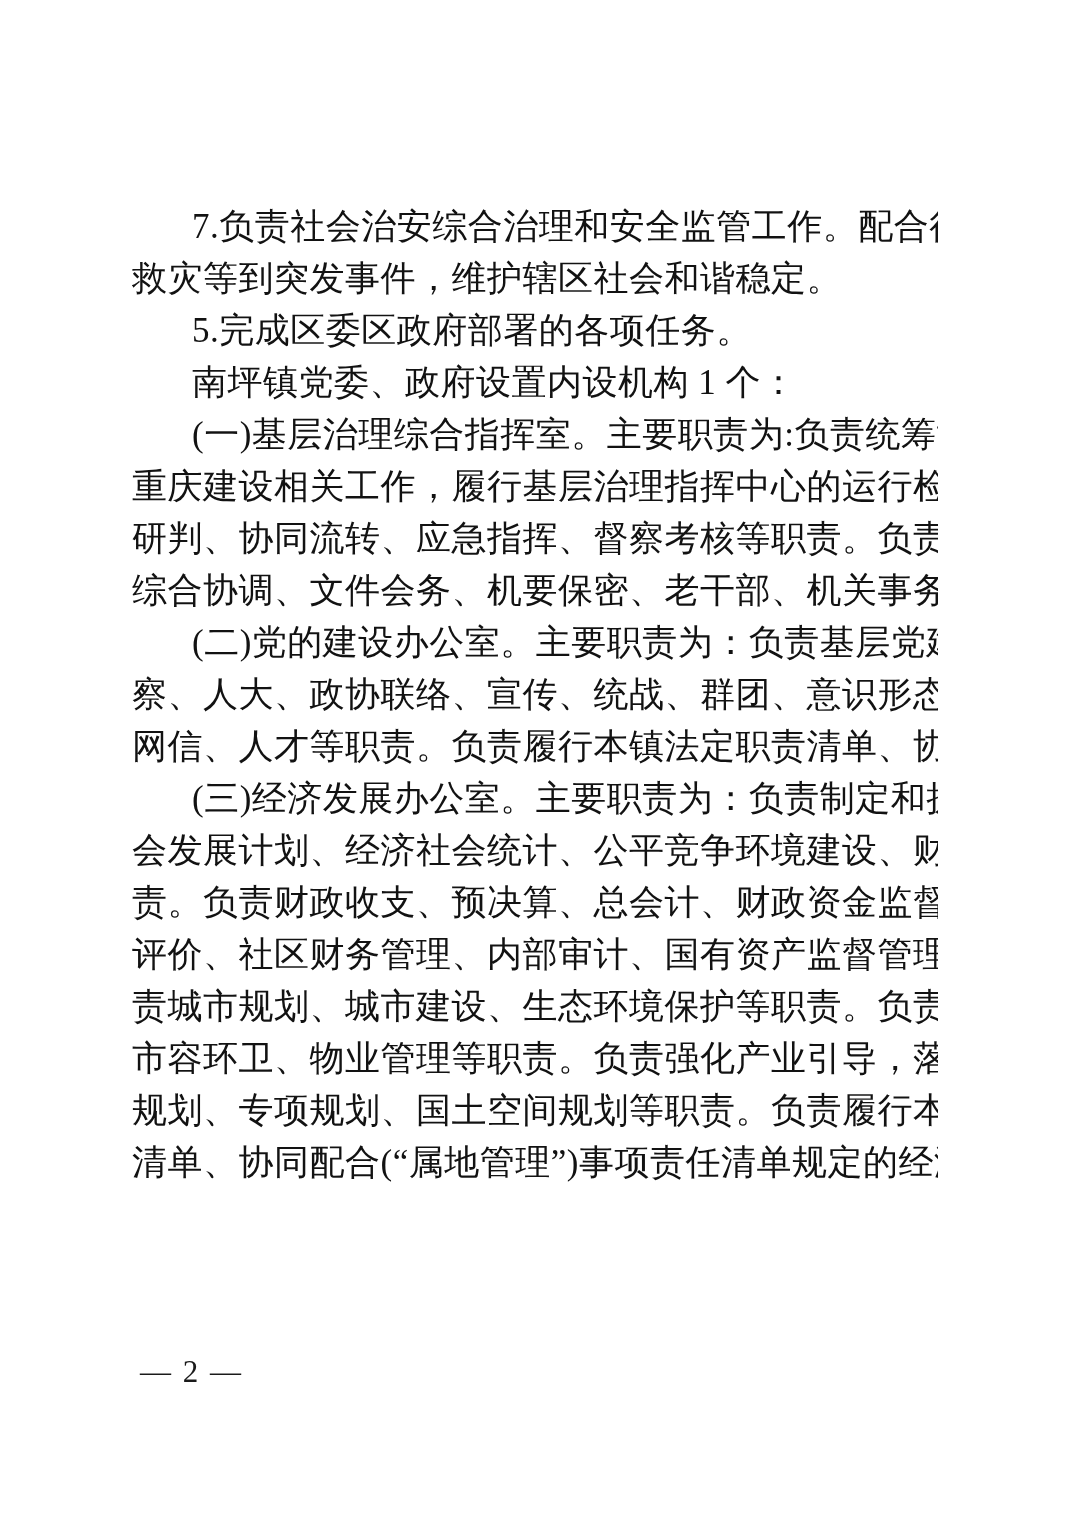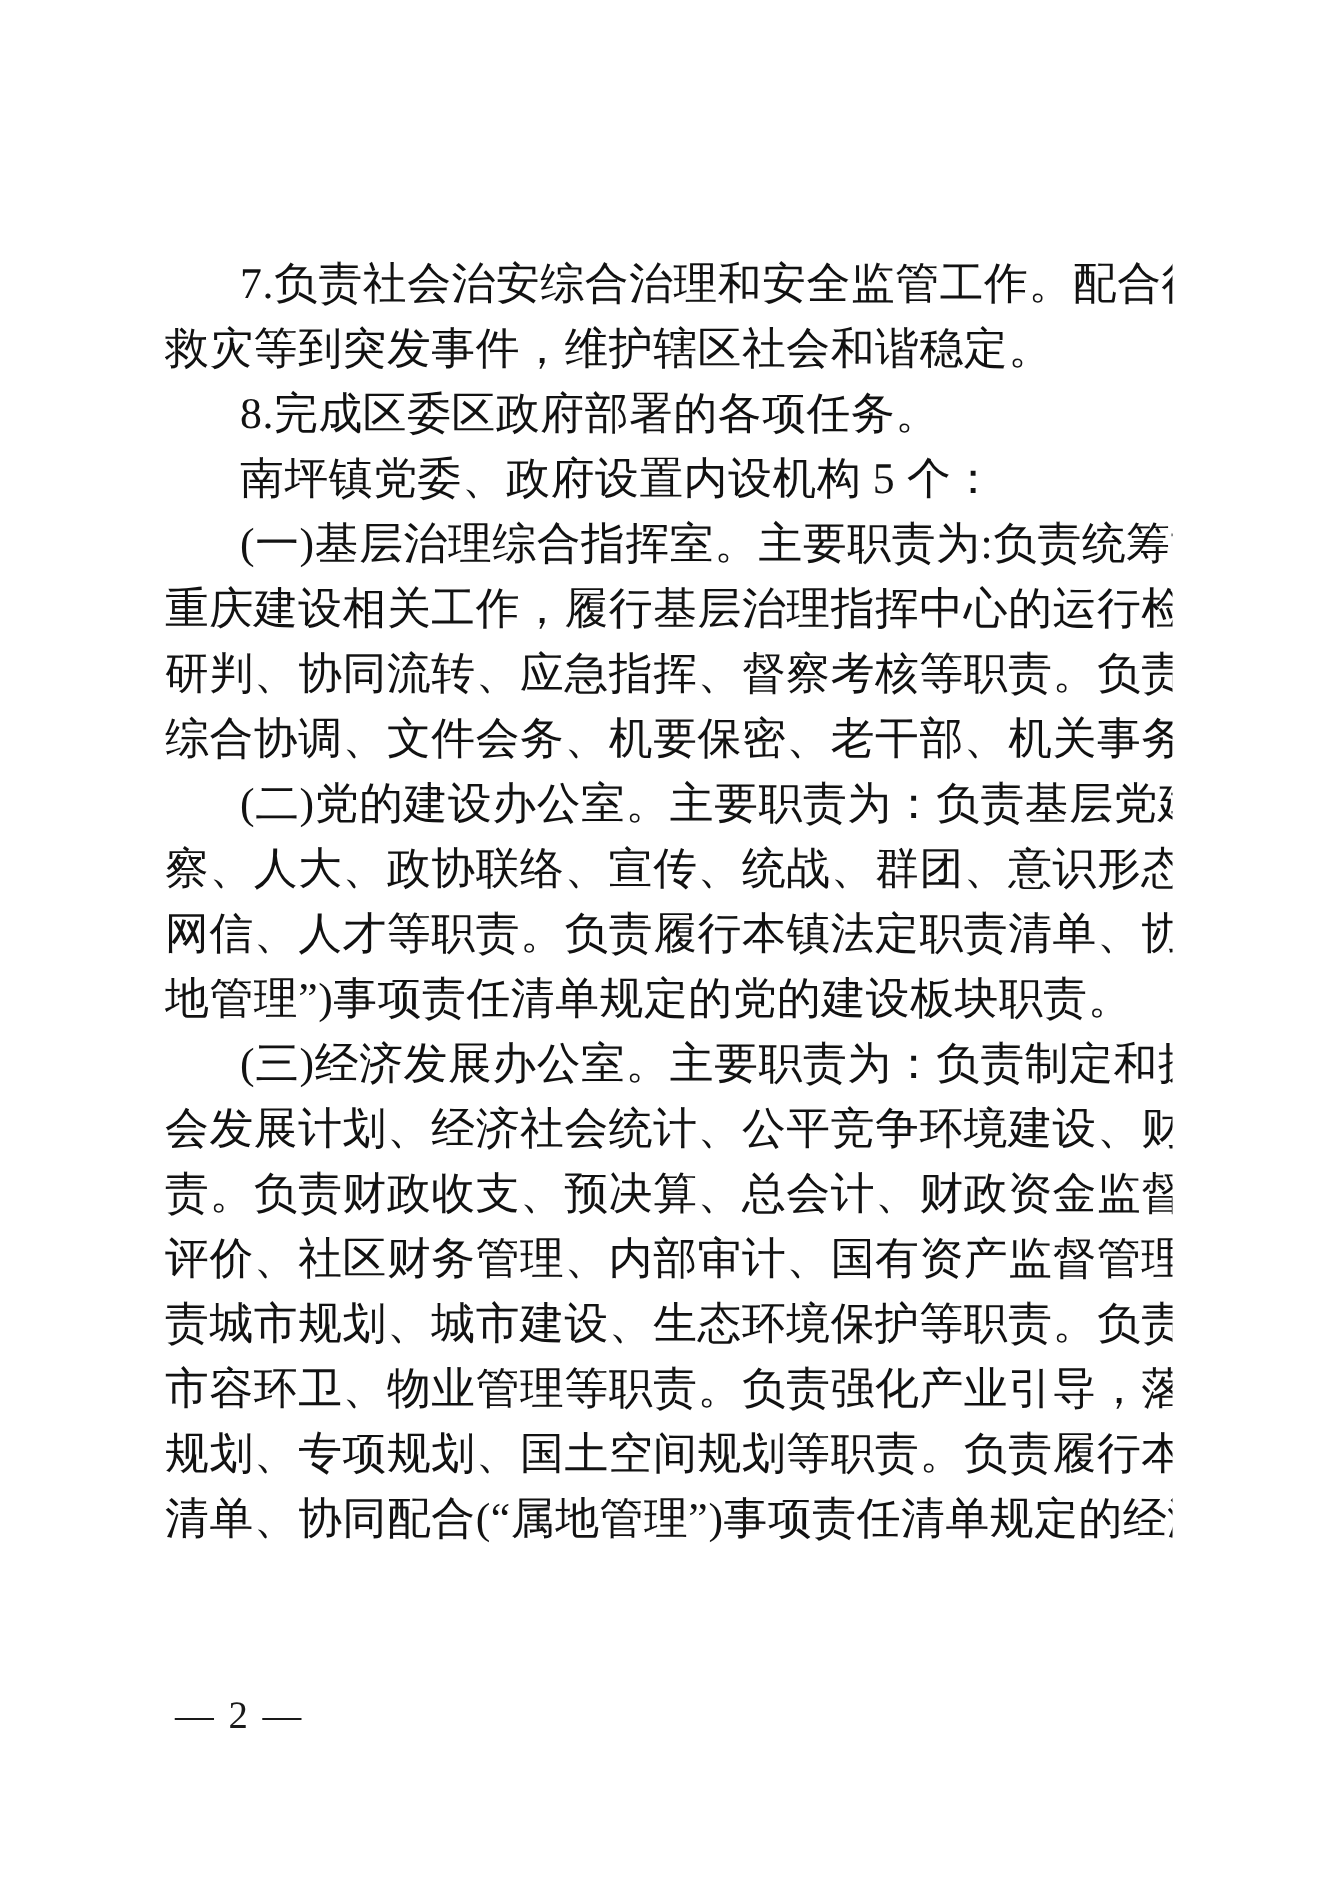--- a/index.html
+++ b/index.html
@@ -44,30 +44,29 @@
     color: #1a1a1a;
   }
 </style>
 </head>
 <body>
 
 <div class="page">
   <div class="textblock">
     <div class="line indent">7.负责社会治安综合治理和安全监管工作。配合征兵、抢险</div>
     <div class="line end">救灾等到突发事件，维护辖区社会和谐稳定。</div>
-    <div class="line indent end">8.完成区委区政府部署的各项任务。</div>
-    <div class="line indent end">南坪镇党委、政府设置内设机构 5 个：</div>
+    <div class="line indent end">5.完成区委区政府部署的各项任务。</div>
+    <div class="line indent end">南坪镇党委、政府设置内设机构 1 个：</div>
     <div class="line indent">(一)基层治理综合指挥室。主要职责为:负责统筹协调数　字</div>
     <div class="line">重庆建设相关工作，履行基层治理指挥中心的运行检测、分析</div>
     <div class="line">研判、协同流转、应急指挥、督察考核等职责。负责编制、人事、</div>
     <div class="line">综合协调、文件会务、机要保密、老干部、机关事务管理、档案、</div>
     <div class="line indent">(二)党的建设办公室。主要职责为：负责基层党建、纪检　监</div>
     <div class="line">察、人大、政协联络、宣传、统战、群团、意识形态、民宗侨　台、</div>
     <div class="line">网信、人才等职责。负责履行本镇法定职责清单、协同配合（“属</div>
-    <div class="line end">地管理”)事项责任清单规定的党的建设板块职责。</div>
     <div class="line indent">(三)经济发展办公室。主要职责为：负责制定和执行经济　社</div>
     <div class="line">会发展计划、经济社会统计、公平竞争环境建设、财政管理等　职</div>
     <div class="line">责。负责财政收支、预决算、总会计、财政资金监督检查、绩　效</div>
     <div class="line">评价、社区财务管理、内部审计、国有资产监督管理等职责。　负</div>
     <div class="line">责城市规划、城市建设、生态环境保护等职责。负责市政公用、</div>
     <div class="line">市容环卫、物业管理等职责。负责强化产业引导，落实区域发展</div>
     <div class="line">规划、专项规划、国土空间规划等职责。负责履行本镇法定职责</div>
     <div class="line">清单、协同配合(“属地管理”)事项责任清单规定的经济发展板　块</div>
   </div>
   <div class="footer">— 2 —</div>

